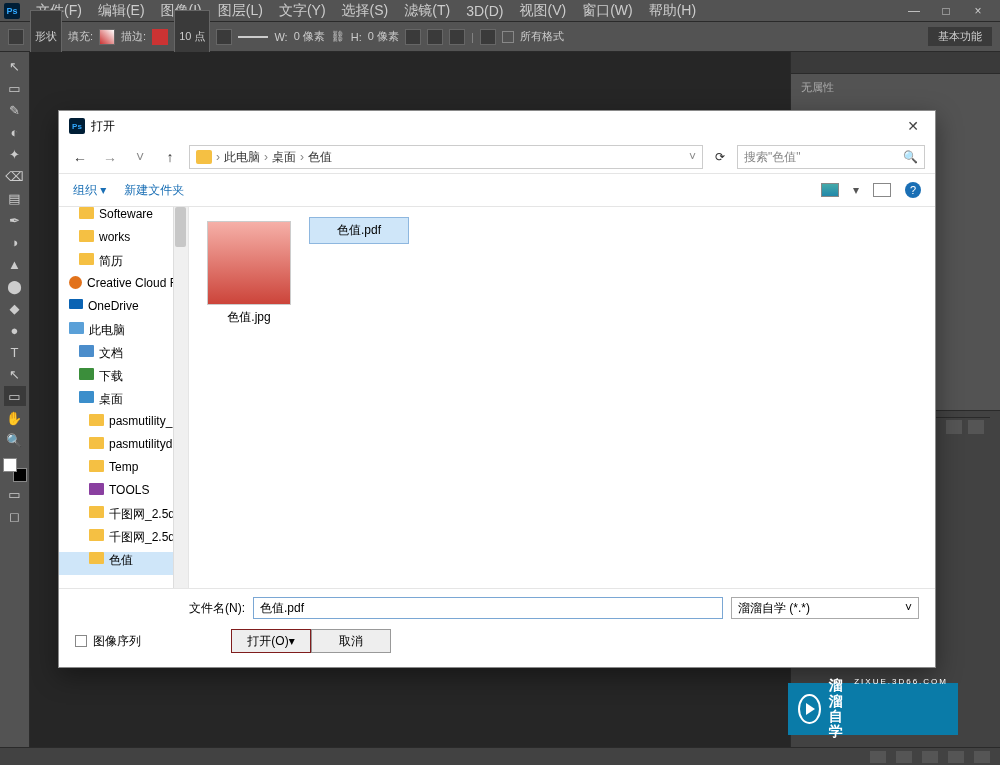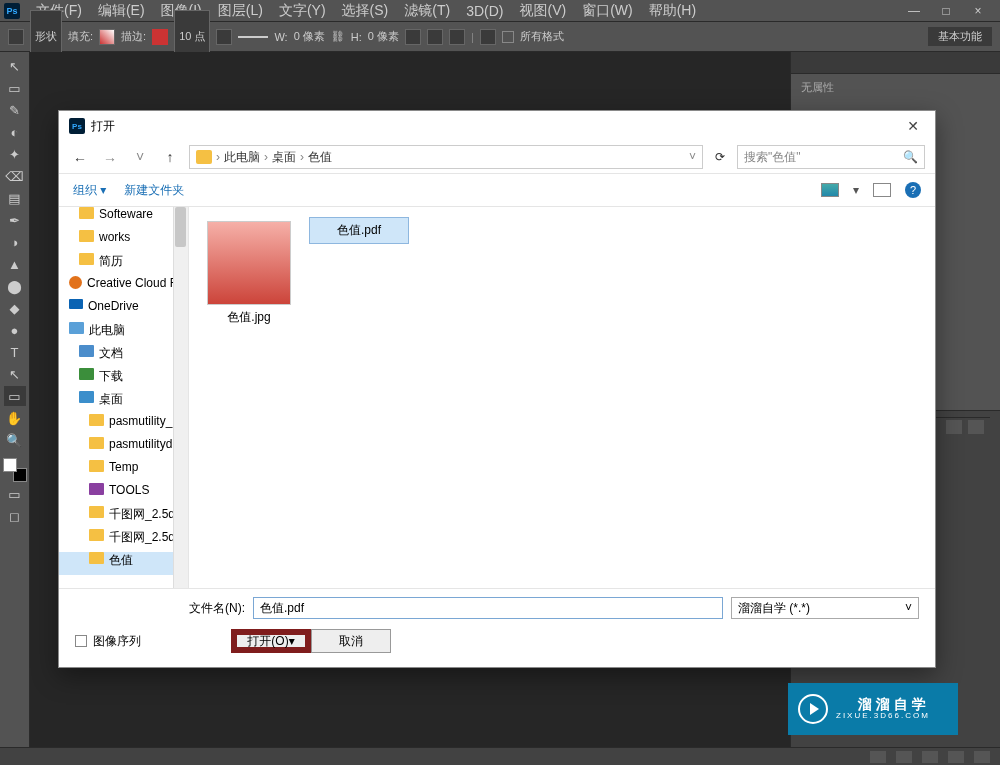--- a/index.html
+++ b/index.html
@@ -106,31 +106,31 @@
 .pdf-label { font-size: 12px; font-weight: 700; color: #333; }
 
 
 .dlg-bottom { padding: 8px 16px 14px; display: flex; flex-direction: column; gap: 10px; font-size: 12px; border-top: 1px solid #e5e5e5; }
 .row { display: flex; align-items: center; gap: 8px; }
 .lbl { width: 170px; text-align: right; }
 .filename-input { flex: 1; height: 22px; border: 1px solid #7aa7d4; padding: 0 6px; font-size: 12px; }
 .filter-select { width: 188px; height: 22px; border: 1px solid #aaa; padding: 0 6px; font-size: 12px; display: flex; align-items: center; justify-content: space-between; }
 .chk { width: 12px; height: 12px; border: 1px solid #888; display: inline-block; }
 .btn { width: 80px; height: 24px; border: 1px solid #999; background: #eee; display: flex; align-items: center; justify-content: center; }
-.btn.primary { border: 6px solid #7f1d1d; }
+.btn.primary { border: 1px solid #7f1d1d; }
 
 
 .watermark {
   position: absolute; right: 42px; bottom: 30px; width: 170px; height: 52px;
   background: #0a7ba8; color: #fff; display: flex; align-items: center; gap: 8px;
   padding: 0 10px; font-size: 14px;
 }
 .wm-icon { width: 30px; height: 30px; border: 2px solid #fff; border-radius: 50%; display: flex; align-items: center; justify-content: center; }
 .wm-tri { width: 0; height: 0; border-left: 9px solid #fff; border-top: 6px solid transparent; border-bottom: 6px solid transparent; margin-left: 2px; }
-.wm-text { display: flex; flex-direction: column; line-height: 1.1; letter-spacing: 4px; font-weight: 700; align-items: flex-end; }
+.wm-text { display: flex; flex-direction: row; line-height: 1.1; letter-spacing: 4px; font-weight: 700; }
 .wm-sub { font-size: 8px; letter-spacing: 2px; font-weight: 400; }
 </style>
 </head>
 <body>
 
 <div class="ps-window">
 
   <div class="ps-titlebar">
     <div class="ps-logo">Ps</div>
     <div class="ps-menu-item">文件(F)</div>

